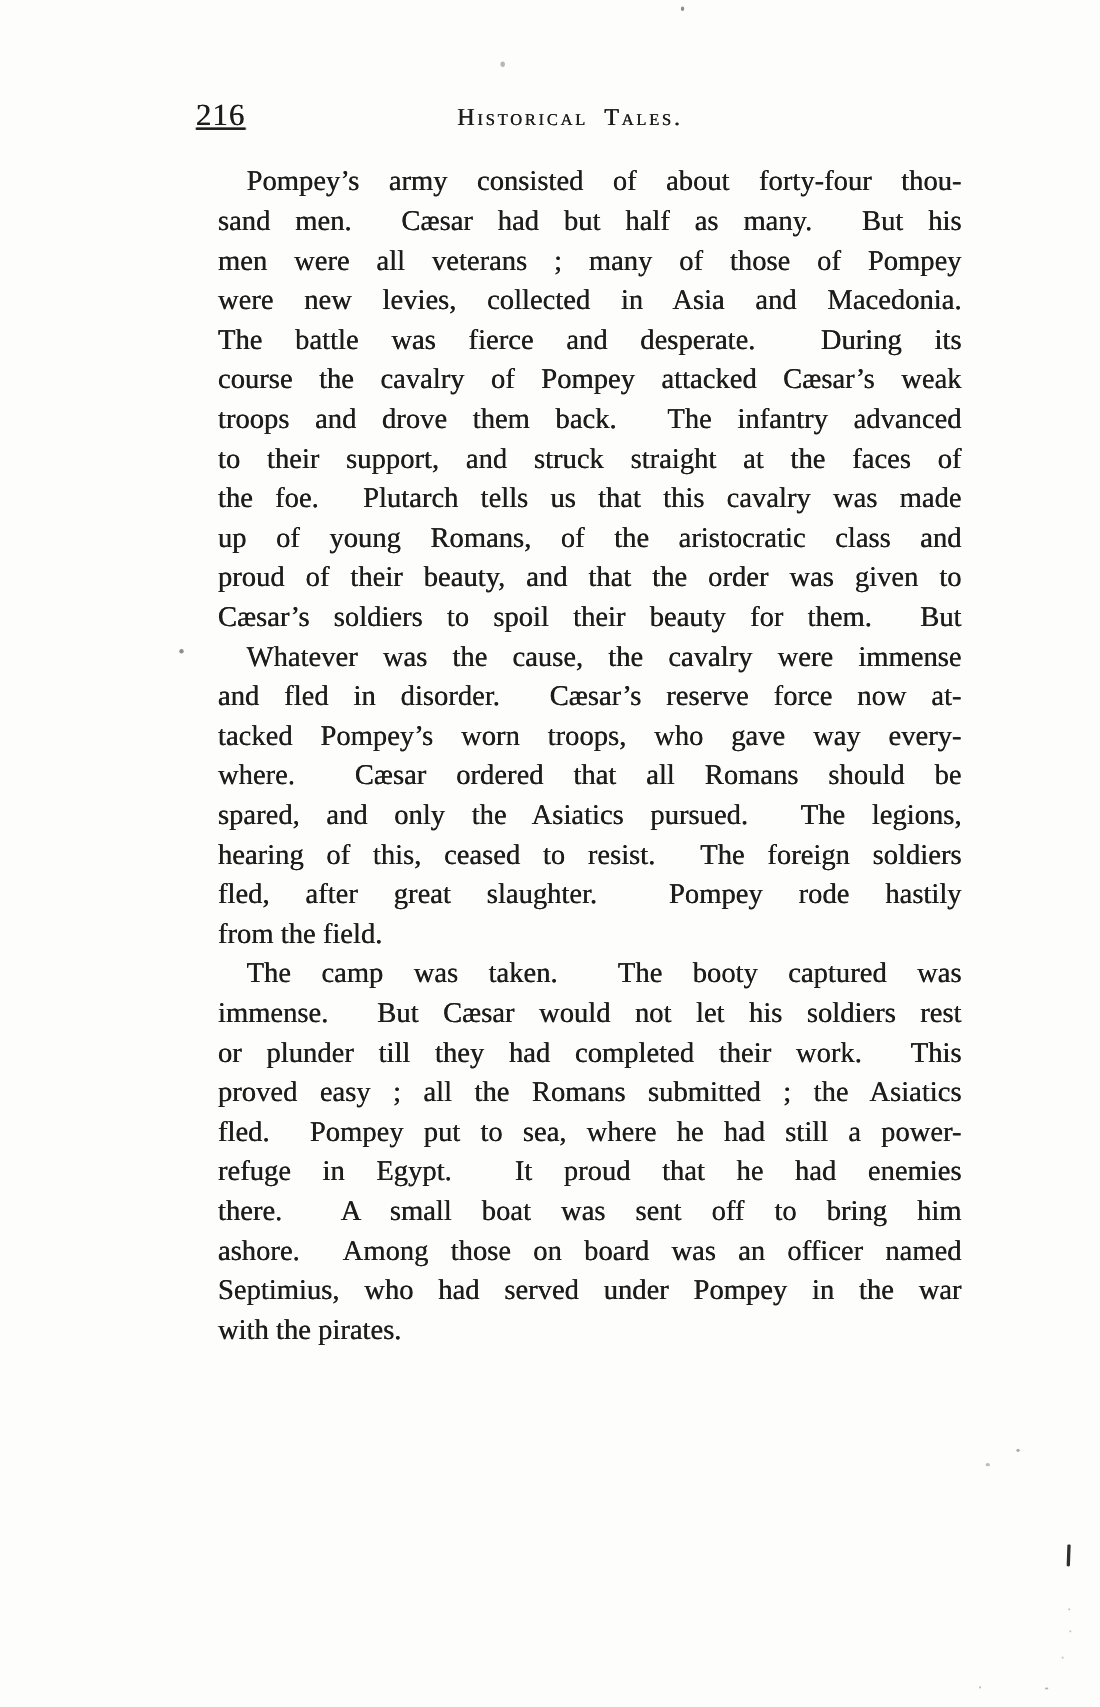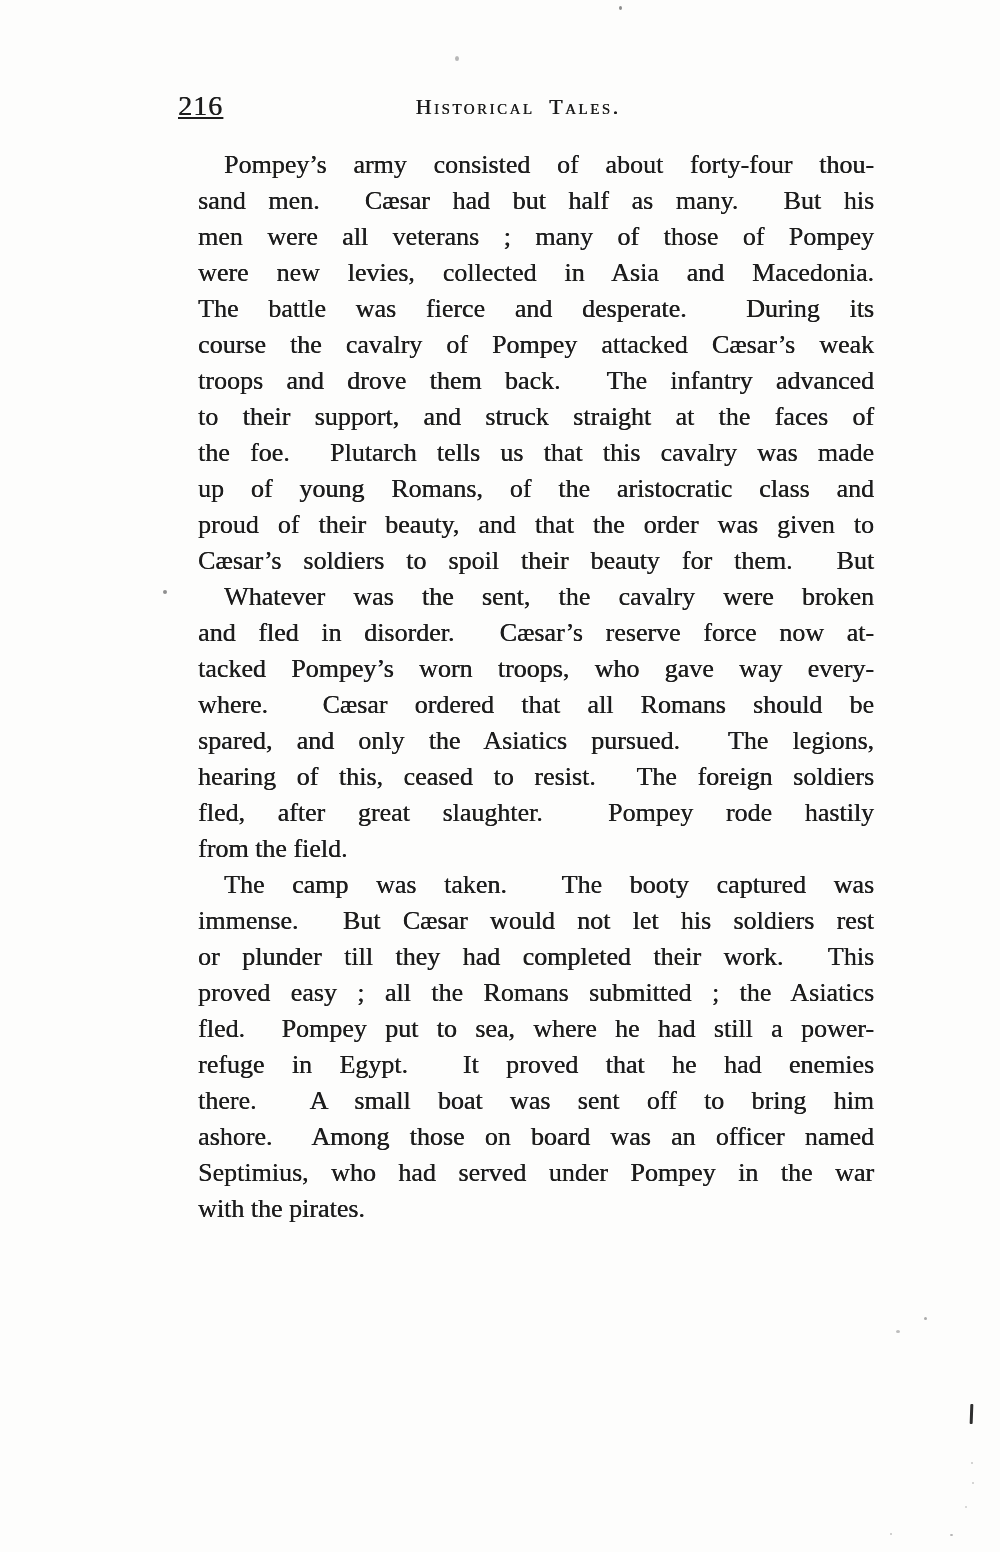--- a/index.html
+++ b/index.html
@@ -112,34 +112,34 @@
       <div class="line">men were all veterans ; many of those of Pompey</div>
       <div class="line">were new levies, collected in Asia and Macedonia.</div>
       <div class="line">The battle was fierce and desperate.  During its</div>
       <div class="line">course the cavalry of Pompey attacked Cæsar’s weak</div>
       <div class="line">troops and drove them back.  The infantry advanced</div>
       <div class="line">to their support, and struck straight at the faces of</div>
       <div class="line">the foe.  Plutarch tells us that this cavalry was made</div>
       <div class="line">up of young Romans, of the aristocratic class and</div>
       <div class="line">proud of their beauty, and that the order was given to</div>
       <div class="line">Cæsar’s soldiers to spoil their beauty for them.  But</div>
-      <div class="line indent">Whatever was the sent, the cavalry were broken</div>
+      <div class="line indent">Whatever was the cause, the cavalry were immense</div>
       <div class="line">and fled in disorder.  Cæsar’s reserve force now at-</div>
       <div class="line">tacked Pompey’s worn troops, who gave way every-</div>
       <div class="line">where.  Cæsar ordered that all Romans should be</div>
       <div class="line">spared, and only the Asiatics pursued.  The legions,</div>
       <div class="line">hearing of this, ceased to resist.  The foreign soldiers</div>
       <div class="line">fled, after great slaughter.  Pompey rode hastily</div>
       <div class="line short">from the field.</div>
       <div class="line indent">The camp was taken.  The booty captured was</div>
       <div class="line">immense.  But Cæsar would not let his soldiers rest</div>
       <div class="line">or plunder till they had completed their work.  This</div>
       <div class="line">proved easy ; all the Romans submitted ; the Asiatics</div>
       <div class="line">fled.  Pompey put to sea, where he had still a power-</div>
-      <div class="line">refuge in Egypt.  It proved that he had enemies</div>
+      <div class="line">refuge in Egypt.  It proud that he had enemies</div>
       <div class="line">there.  A small boat was sent off to bring him</div>
       <div class="line">ashore.  Among those on board was an officer named</div>
       <div class="line">Septimius, who had served under Pompey in the war</div>
       <div class="line short">with the pirates.</div>
     </div>
 
   <div class="speck a1"></div>
   <div class="speck a2"></div>
   <div class="speck a3"></div>
   <div class="speck a4"></div>

